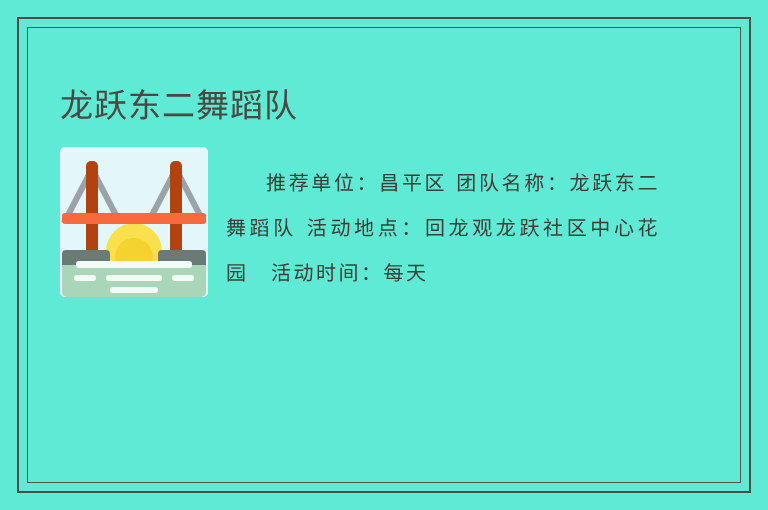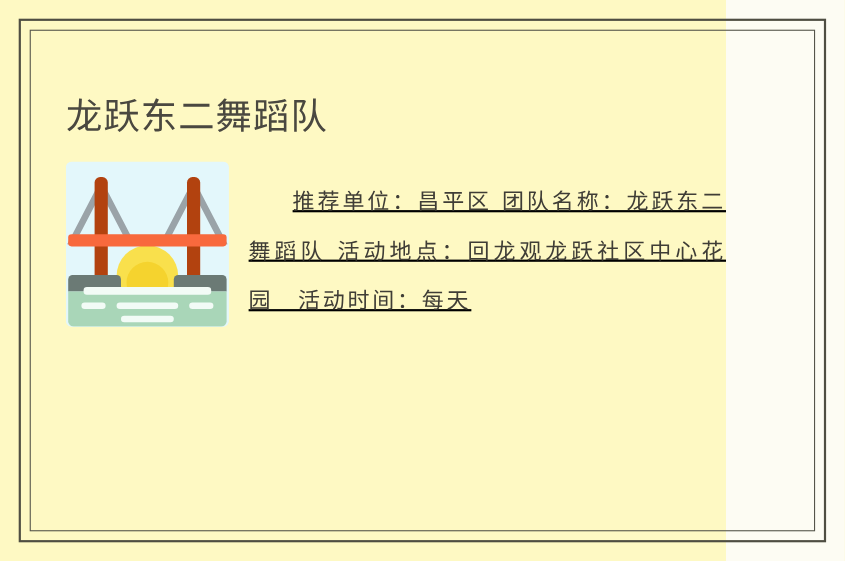--- a/index.html
+++ b/index.html
@@ -10,23 +10,23 @@
   body {
     width: 768px;
     height: 510px;
     background: #fdfcf3;
     font-family: "Liberation Sans", "DejaVu Sans", sans-serif;
     overflow: hidden;
   }
 
   .page {
     position: relative;
-    width: 660px;
+    width: 768px;
     height: 510px;
-    background: #fef9c3;
+    background: #5eead4;
     box-sizing: border-box;
   }
 
   
   .frame-outer {
     position: absolute;
     left: 17px;
     top: 17px;
     width: 734px;
     height: 476px;
@@ -58,21 +58,20 @@
     font-family: "Liberation Sans", "DejaVu Sans", sans-serif;
     white-space: nowrap;
   }
 
   
   .content {
     position: absolute;
     left: 60px;
     top: 147px;
     width: 600px;
-    text-decoration: underline;
   }
 
   .thumb {
     float: left;
     width: 148px;
     height: 150px;
     margin: 0 18px 6px 0;
     border-radius: 5px;
     overflow: hidden;
     background: #e3f7fb;

